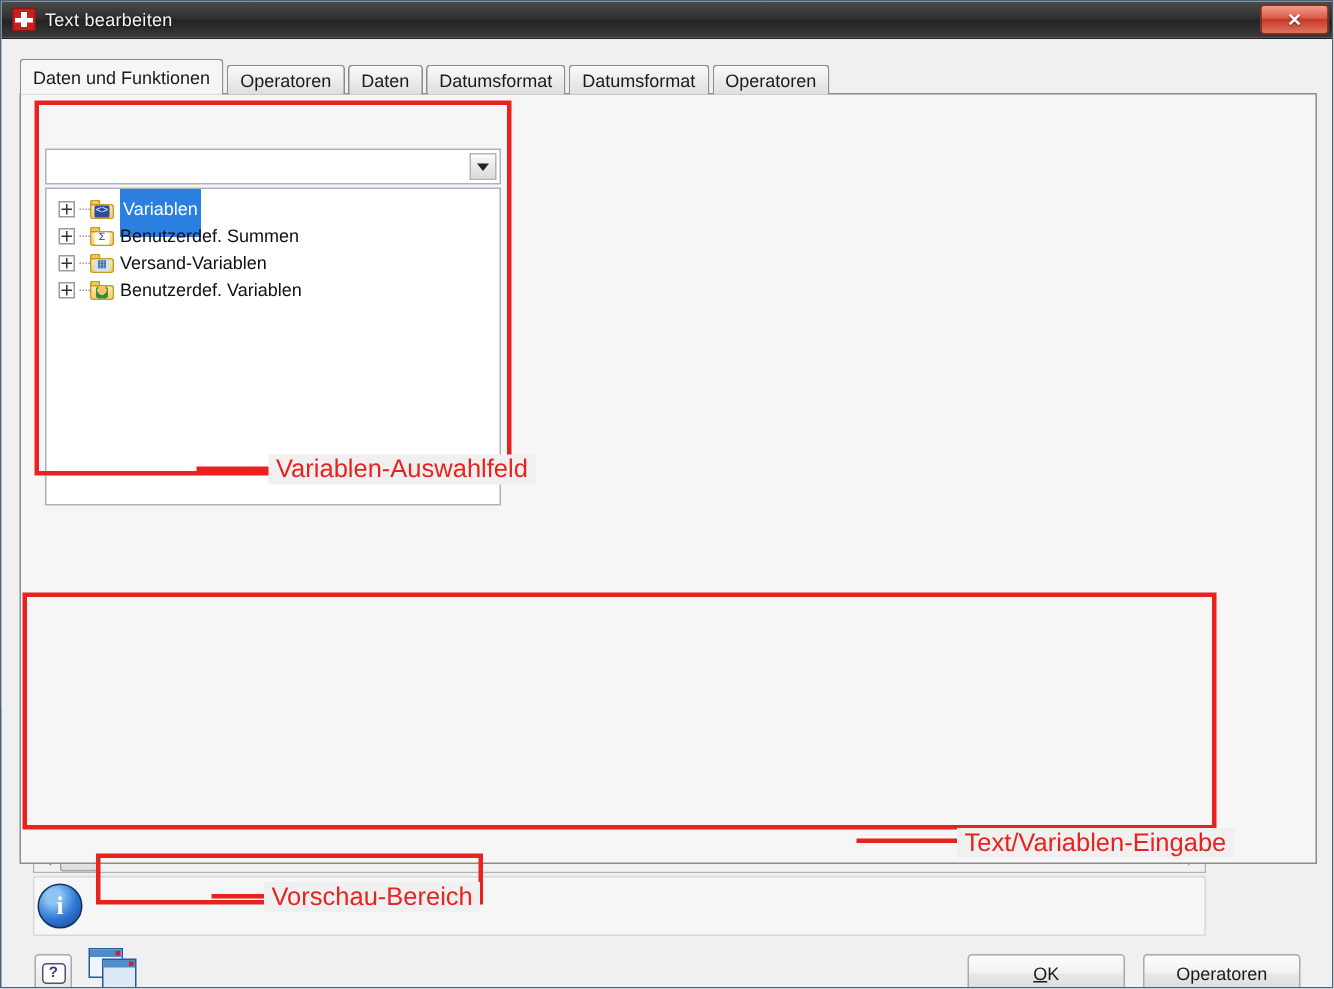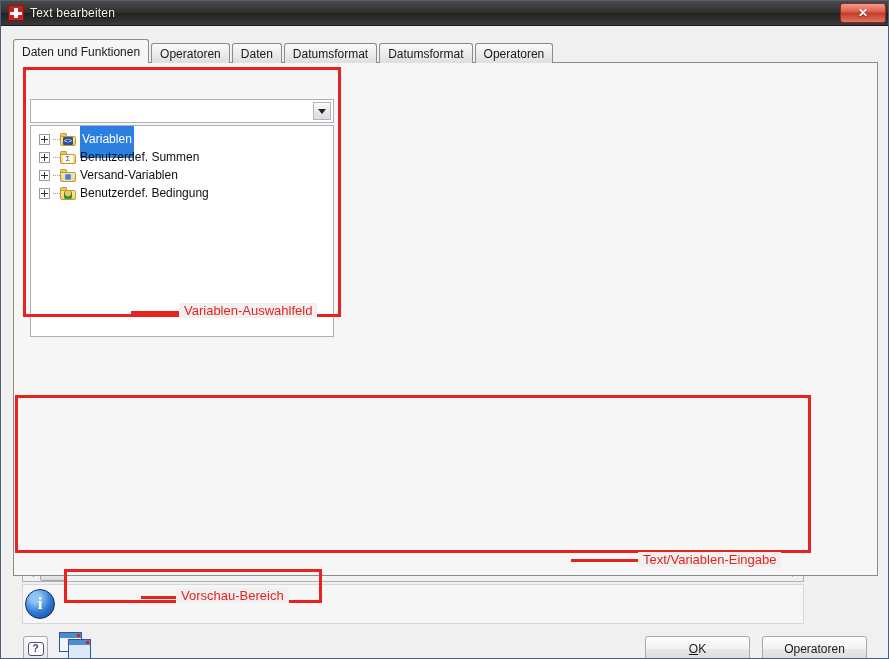--- a/index.html
+++ b/index.html
@@ -355,21 +355,21 @@
     display: flex; align-items: center; justify-content: center;
     cursor: pointer;
   }
   .btn u { text-decoration: underline; }
   .btn-ok { left: 644px; top: 610px; }
   .btn-cancel { left: 761px; top: 610px; }
   
   .anno { position: absolute; pointer-events: none; z-index: 40; }
   .anno-box { border: 3px solid #e8221f; }
   .anno-text {
-    color: #e8221f; font-size: 13px; font-weight: normal;
+    color: #e8221f; font-size: 17px; font-weight: normal;
     background: #f0f0f0; padding: 0 5px; white-space: nowrap;
     font-family: "Liberation Sans", sans-serif;
   }
   .anno-line { background: #e8221f; }
   
   #anno-var-box { left: 22px; top: 66px; width: 318px; height: 250px; }
   #anno-var-text { left: 178px; top: 302px; }
   #anno-var-line { left: 130px; top: 310px; width: 52px; height: 3px; }
   
   #anno-text-box { left: 14px; top: 394px; width: 796px; height: 158px; }
@@ -442,21 +442,21 @@
         <span class="tree-label">Versand-Variablen</span>
       </div>
       <div class="tree-row">
         <span class="expander"></span>
         <span class="dots"></span>
         <span class="folder user">
           <span class="ftab"></span>
             <span class="fbody"></span>
             <span class="avatar"></span>
         </span>
-        <span class="tree-label">Benutzerdef. Bedingung</span>
+        <span class="tree-label">Benutzerdef. Variablen</span>
       </div>
     </div>
 
     <div class="fn-label">Funktionen:</div>
 
     <div class="grid-btn">
       <span class="gi">
         <span class="lines">
             <i></i>
             <i></i>

